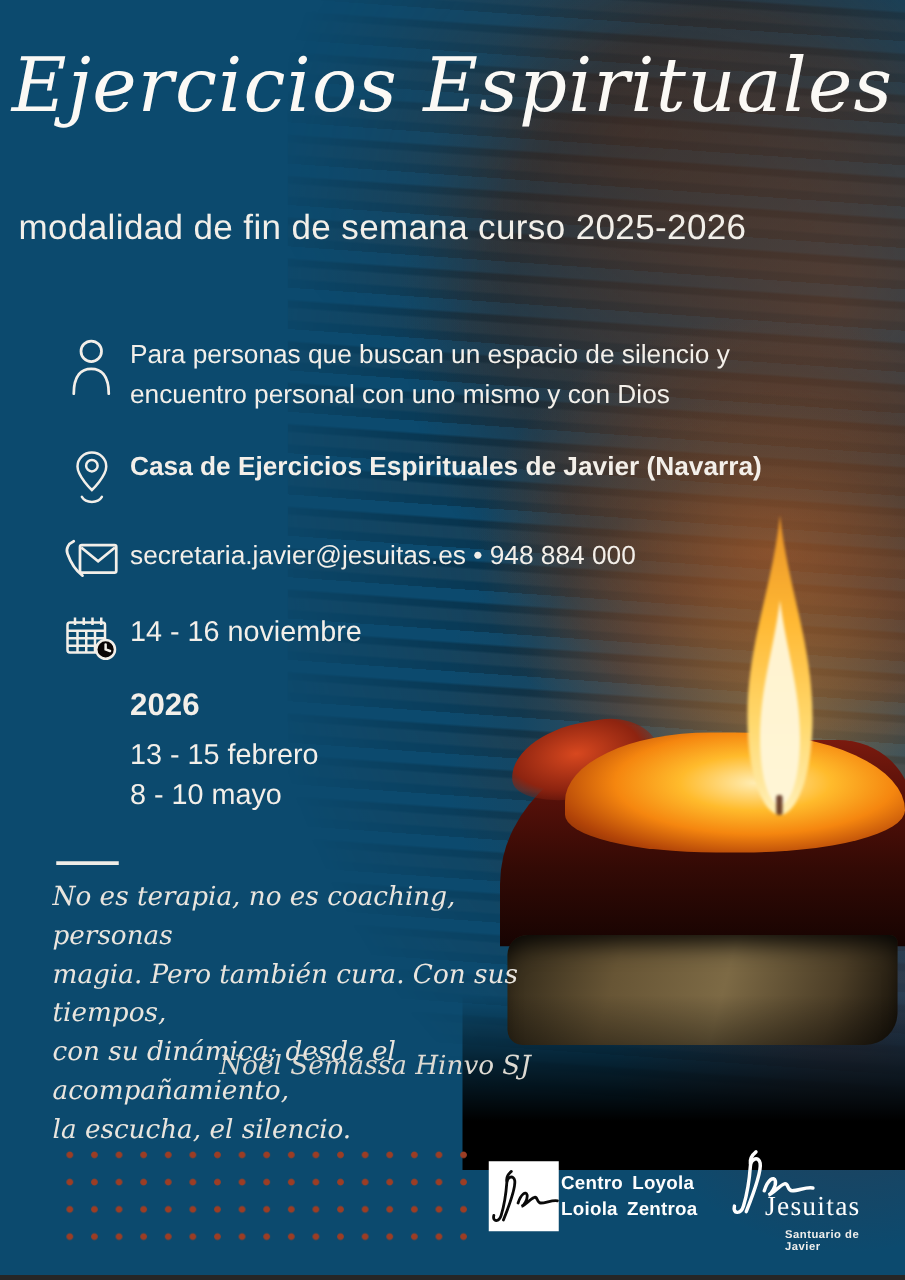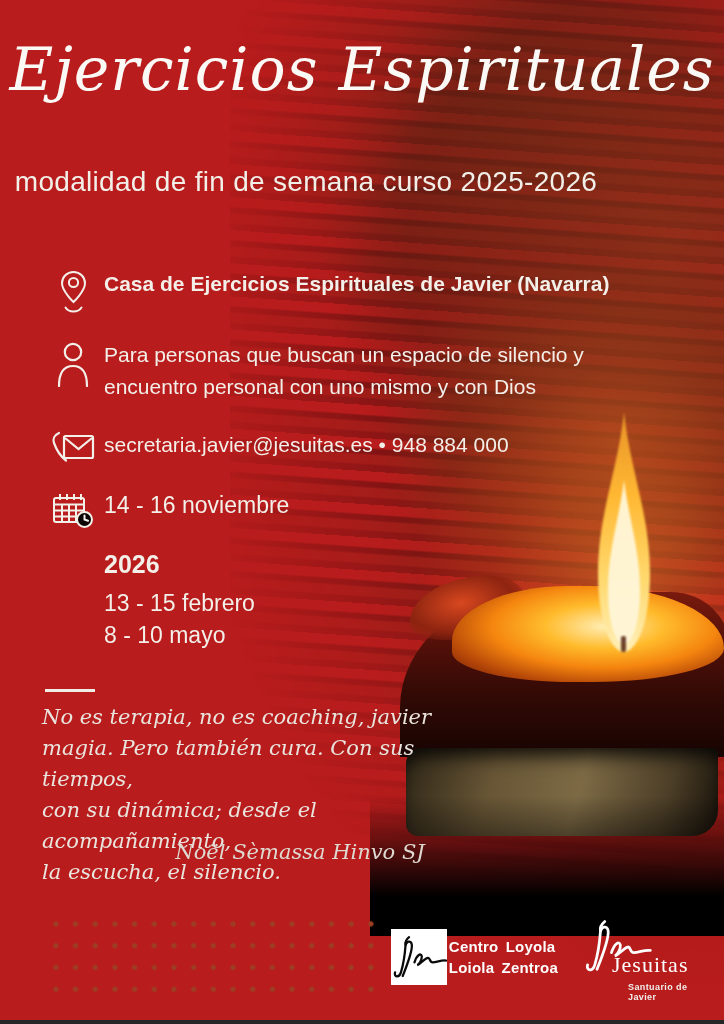--- a/index.html
+++ b/index.html
@@ -1,18 +1,18 @@
 <!DOCTYPE html>
 <html><head>
 <meta charset="utf-8">
 <style>
   html,body{margin:0;padding:0;background:#000;}
   .poster{
     position:relative;width:724px;height:1024px;margin:0 auto;
-    background:#b91c1c;overflow:hidden;
+    background:#0c4a6e;overflow:hidden;
     font-family:"Liberation Sans",sans-serif;color:#f3efe9;
   }
   
   .wood{
     position:absolute;left:230px;top:0;width:494px;height:880px;
     background:
       radial-gradient(ellipse 300px 240px at 78% 50%, rgba(200,105,38,.50), rgba(130,62,22,.28) 55%, transparent 78%),
       radial-gradient(ellipse 430px 430px at 88% 28%, rgba(125,60,25,.55), rgba(70,32,14,.30) 60%, transparent 80%),
       radial-gradient(ellipse 400px 320px at 55% 12%, rgba(88,42,18,.45), transparent 75%),
       repeating-linear-gradient(184deg, rgba(0,0,0,0) 0 9px, rgba(0,0,0,.30) 11px 15px, rgba(70,34,14,.20) 17px 25px, rgba(0,0,0,.24) 27px 33px);
@@ -131,40 +131,40 @@
   </svg>
   <div class="bottom-fade"></div>
 
   <div class="title">Ejercicios Espirituales</div>
   <div class="subtitle">modalidad de fin de semana curso 2025-2026</div>
 
   <div class="info">
 
     <div class="info-row">
       <div class="icon-cell">
+        <svg width="34" height="46" viewBox="0 0 34 46" fill="none" stroke="#f3efe9" stroke-width="2.2">
+          <circle cx="17" cy="11" r="8.2"></circle>
+          <path d="M3,45 C3,30 9.5,25 17,25 C24.5,25 31,30 31,45" stroke-linecap="round"></path>
+        </svg>
+      </div>
+      <div class="info-text">
+        <div>Para personas que buscan un espacio de silencio y</div>
+        <div>encuentro personal con uno mismo y con Dios</div>
+      </div>
+    </div>
+
+    <div class="info-row">
+      <div class="icon-cell">
         <svg width="27" height="43" viewBox="0 0 27 43" fill="none" stroke="#f3efe9" stroke-width="2">
           <path d="M13.5,2 C7,2 2,7 2,13.2 C2,21 13.5,32 13.5,32 C13.5,32 25,21 25,13.2 C25,7 20,2 13.5,2 Z"></path>
           <circle cx="13.5" cy="12.5" r="4.6"></circle>
           <path d="M5.5,37.5 C7,40 10,41.5 13.5,41.5 C17,41.5 20,40 21.5,37.5" stroke-linecap="round"></path>
         </svg>
       </div>
       <div class="info-text bold">Casa de Ejercicios Espirituales de Javier (Navarra)</div>
-    </div>
-
-    <div class="info-row">
-      <div class="icon-cell">
-        <svg width="34" height="46" viewBox="0 0 34 46" fill="none" stroke="#f3efe9" stroke-width="2.2">
-          <circle cx="17" cy="11" r="8.2"></circle>
-          <path d="M3,45 C3,30 9.5,25 17,25 C24.5,25 31,30 31,45" stroke-linecap="round"></path>
-        </svg>
-      </div>
-      <div class="info-text">
-        <div>Para personas que buscan un espacio de silencio y</div>
-        <div>encuentro personal con uno mismo y con Dios</div>
-      </div>
     </div>
 
     <div class="info-row">
       <div class="icon-cell">
         <svg width="46" height="32" viewBox="0 0 46 32" fill="none" stroke="#f3efe9" stroke-width="2.2">
           <path d="M9,2 C4.5,4 2.5,8 4,12 C6.5,19 10,25 16,29.5" stroke-linecap="round"></path>
           <rect x="14" y="5" width="29" height="22" rx="1.5"></rect>
           <path d="M15,7 L28.5,18 L42,7"></path>
         </svg>
       </div>
@@ -190,21 +190,21 @@
         <div class="sched-gap"></div>
         <div class="year">2026</div>
         <div class="date-line">13 - 15 febrero</div>
         <div class="date-line">8 - 10 mayo</div>
       </div>
     </div>
   </div>
 
   <div class="divider"></div>
   <div class="quote">
-    <div>No es terapia, no es coaching, javier</div>
+    <div>No es terapia, no es coaching, personas</div>
     <div>magia. Pero también cura. Con sus tiempos,</div>
     <div>con su dinámica; desde el acompañamiento,</div>
     <div>la escucha, el silencio.</div>
   </div>
   <div class="attribution">Noël Sèmassa Hinvo SJ</div>
 
   <div class="dots"></div>
 
   <div class="logos">
 

